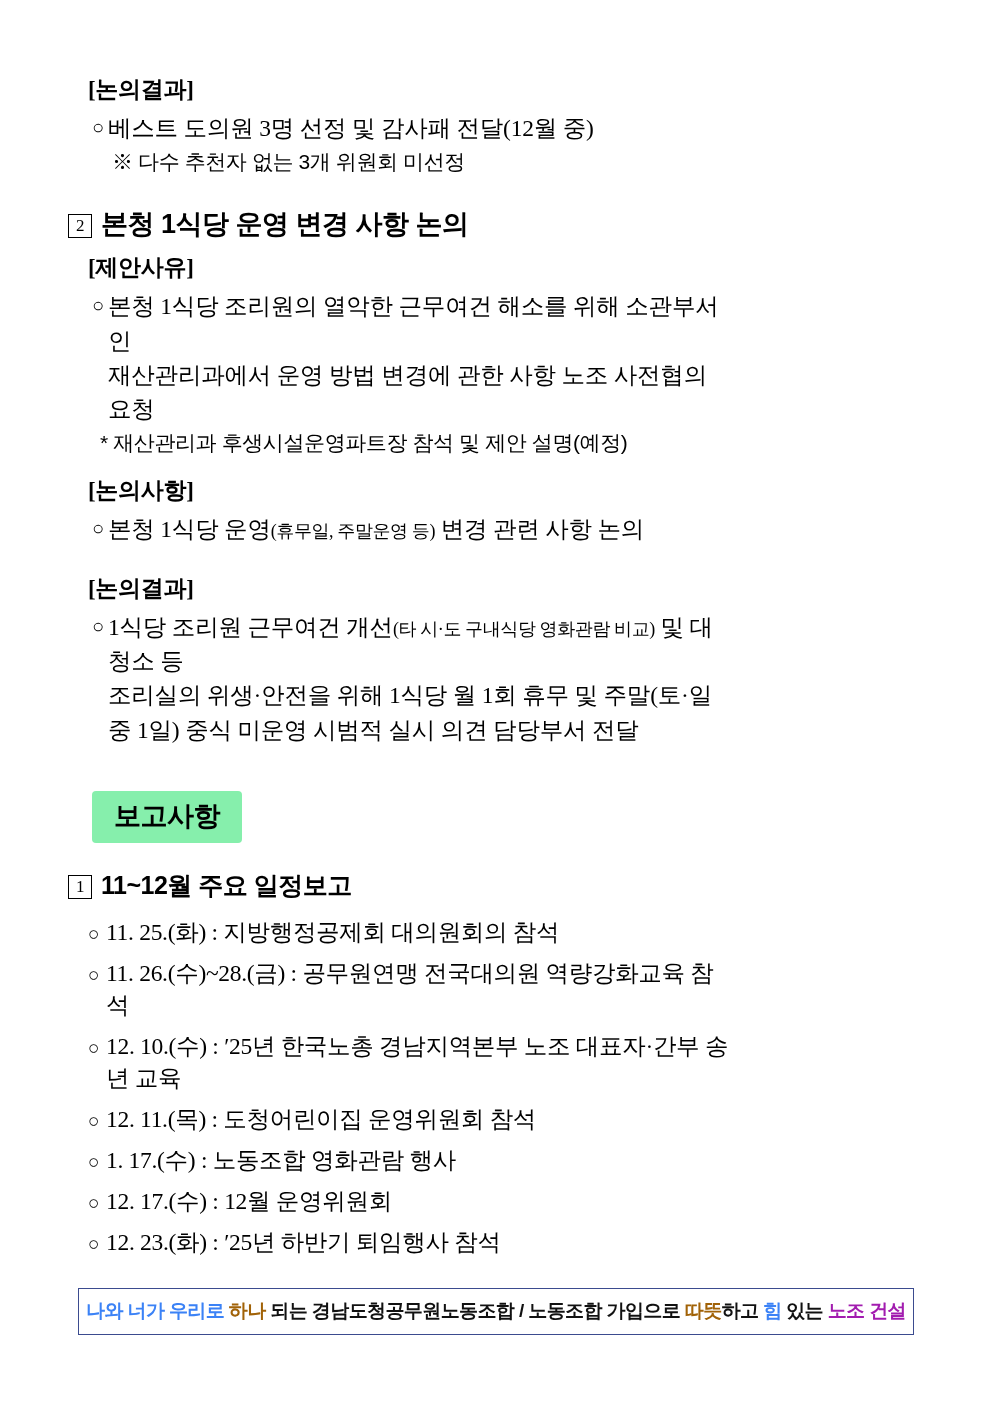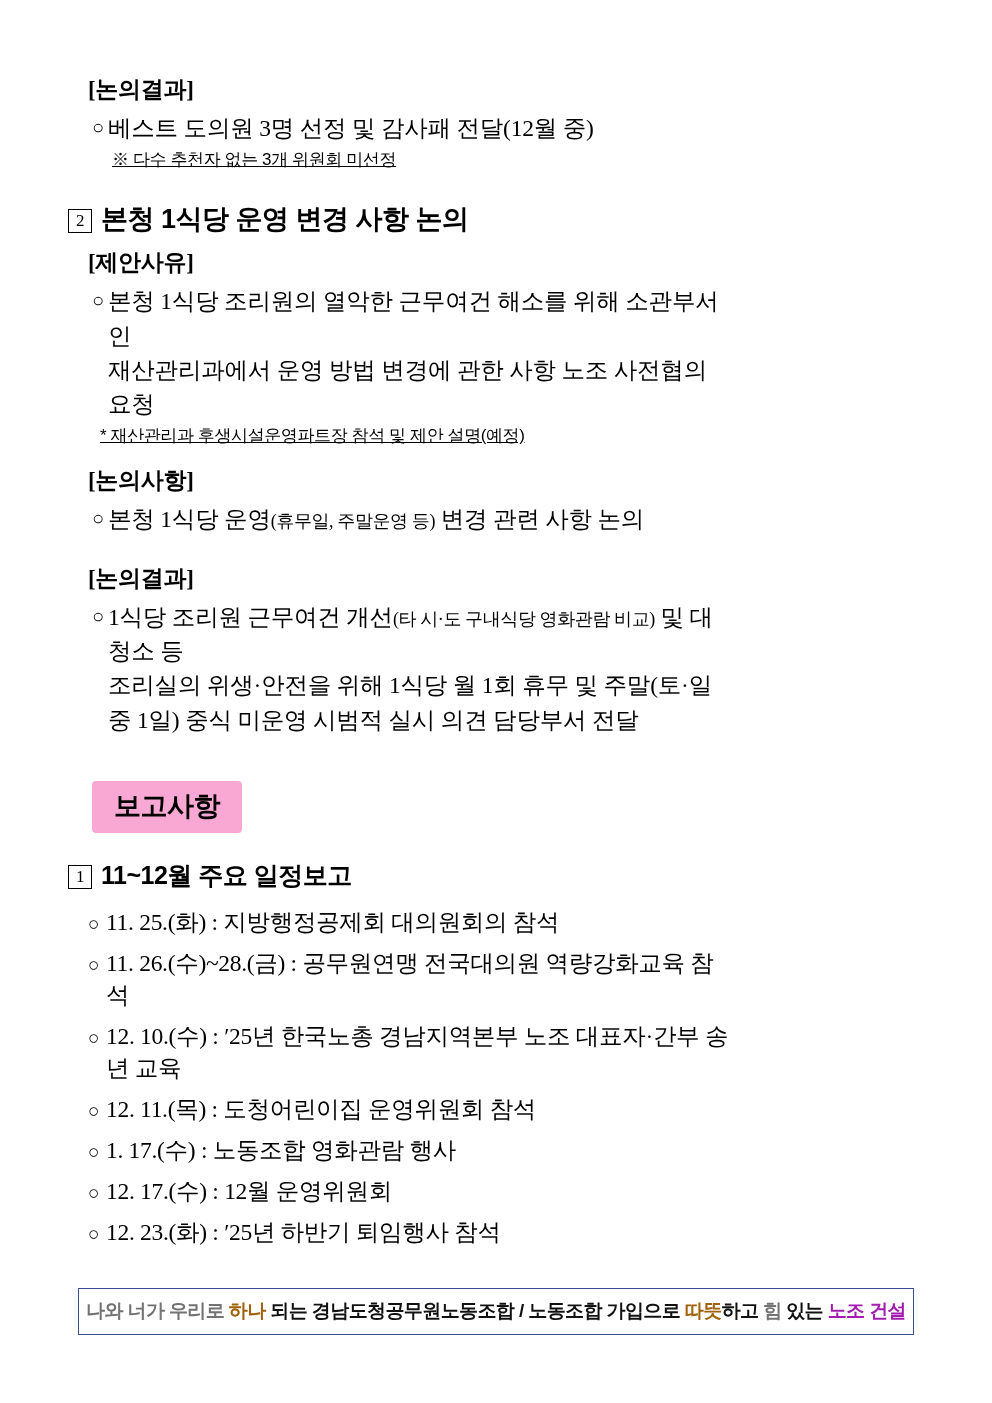--- a/index.html
+++ b/index.html
@@ -45,25 +45,24 @@
     text-align: left;
     padding-left: 18px;
     box-sizing: border-box;
     font-size: 20px;
     line-height: 1.6;
   }
   .bullet-text {
     flex: 1 1 auto;
   }
   .small-note {
-    font-size: 17px;
+    font-size: 21px;
     letter-spacing: -0.4px;
     margin: 3px 0 0 38px;
     font-family: "Liberation Sans", sans-serif;
-    text-decoration: underline;
   }
   .small-note.star {
     margin-left: 26px;
   }
   .inline-small {
     font-size: 18px;
     letter-spacing: -0.4px;
   }
 
   
@@ -90,21 +89,21 @@
     position: relative;
     top: -2px;
   }
   .sec-head.small {
     font-size: 25px;
   }
 
   
   .badge {
     display: inline-block;
-    background: #f9a8d4;
+    background: #86efac;
     padding: 7px 22px 9px 22px;
     border-radius: 4px;
     font-family: "Liberation Sans", sans-serif;
     font-weight: bold;
     font-size: 27px;
     letter-spacing: -0.5px;
     margin: 42px 0 22px 18px;
   }
 
   
@@ -135,21 +134,21 @@
     box-sizing: border-box;
     border: 1.5px solid #3b4b8f;
     padding: 9px 0 10px 0;
     text-align: center;
     font-family: "Liberation Sans", sans-serif;
     font-weight: bold;
     font-size: 19px;
     letter-spacing: -0.6px;
     white-space: nowrap;
   }
-  .f-blue { color: #737373; }
+  .f-blue { color: #3b82f6; }
   .f-red  { color: #a16207; }
   .f-black{ color: #111111; }
   .f-lightblue { color: #a21caf; }
 </style>
 </head>
 <body>
 
 <div class="page">
 
   

